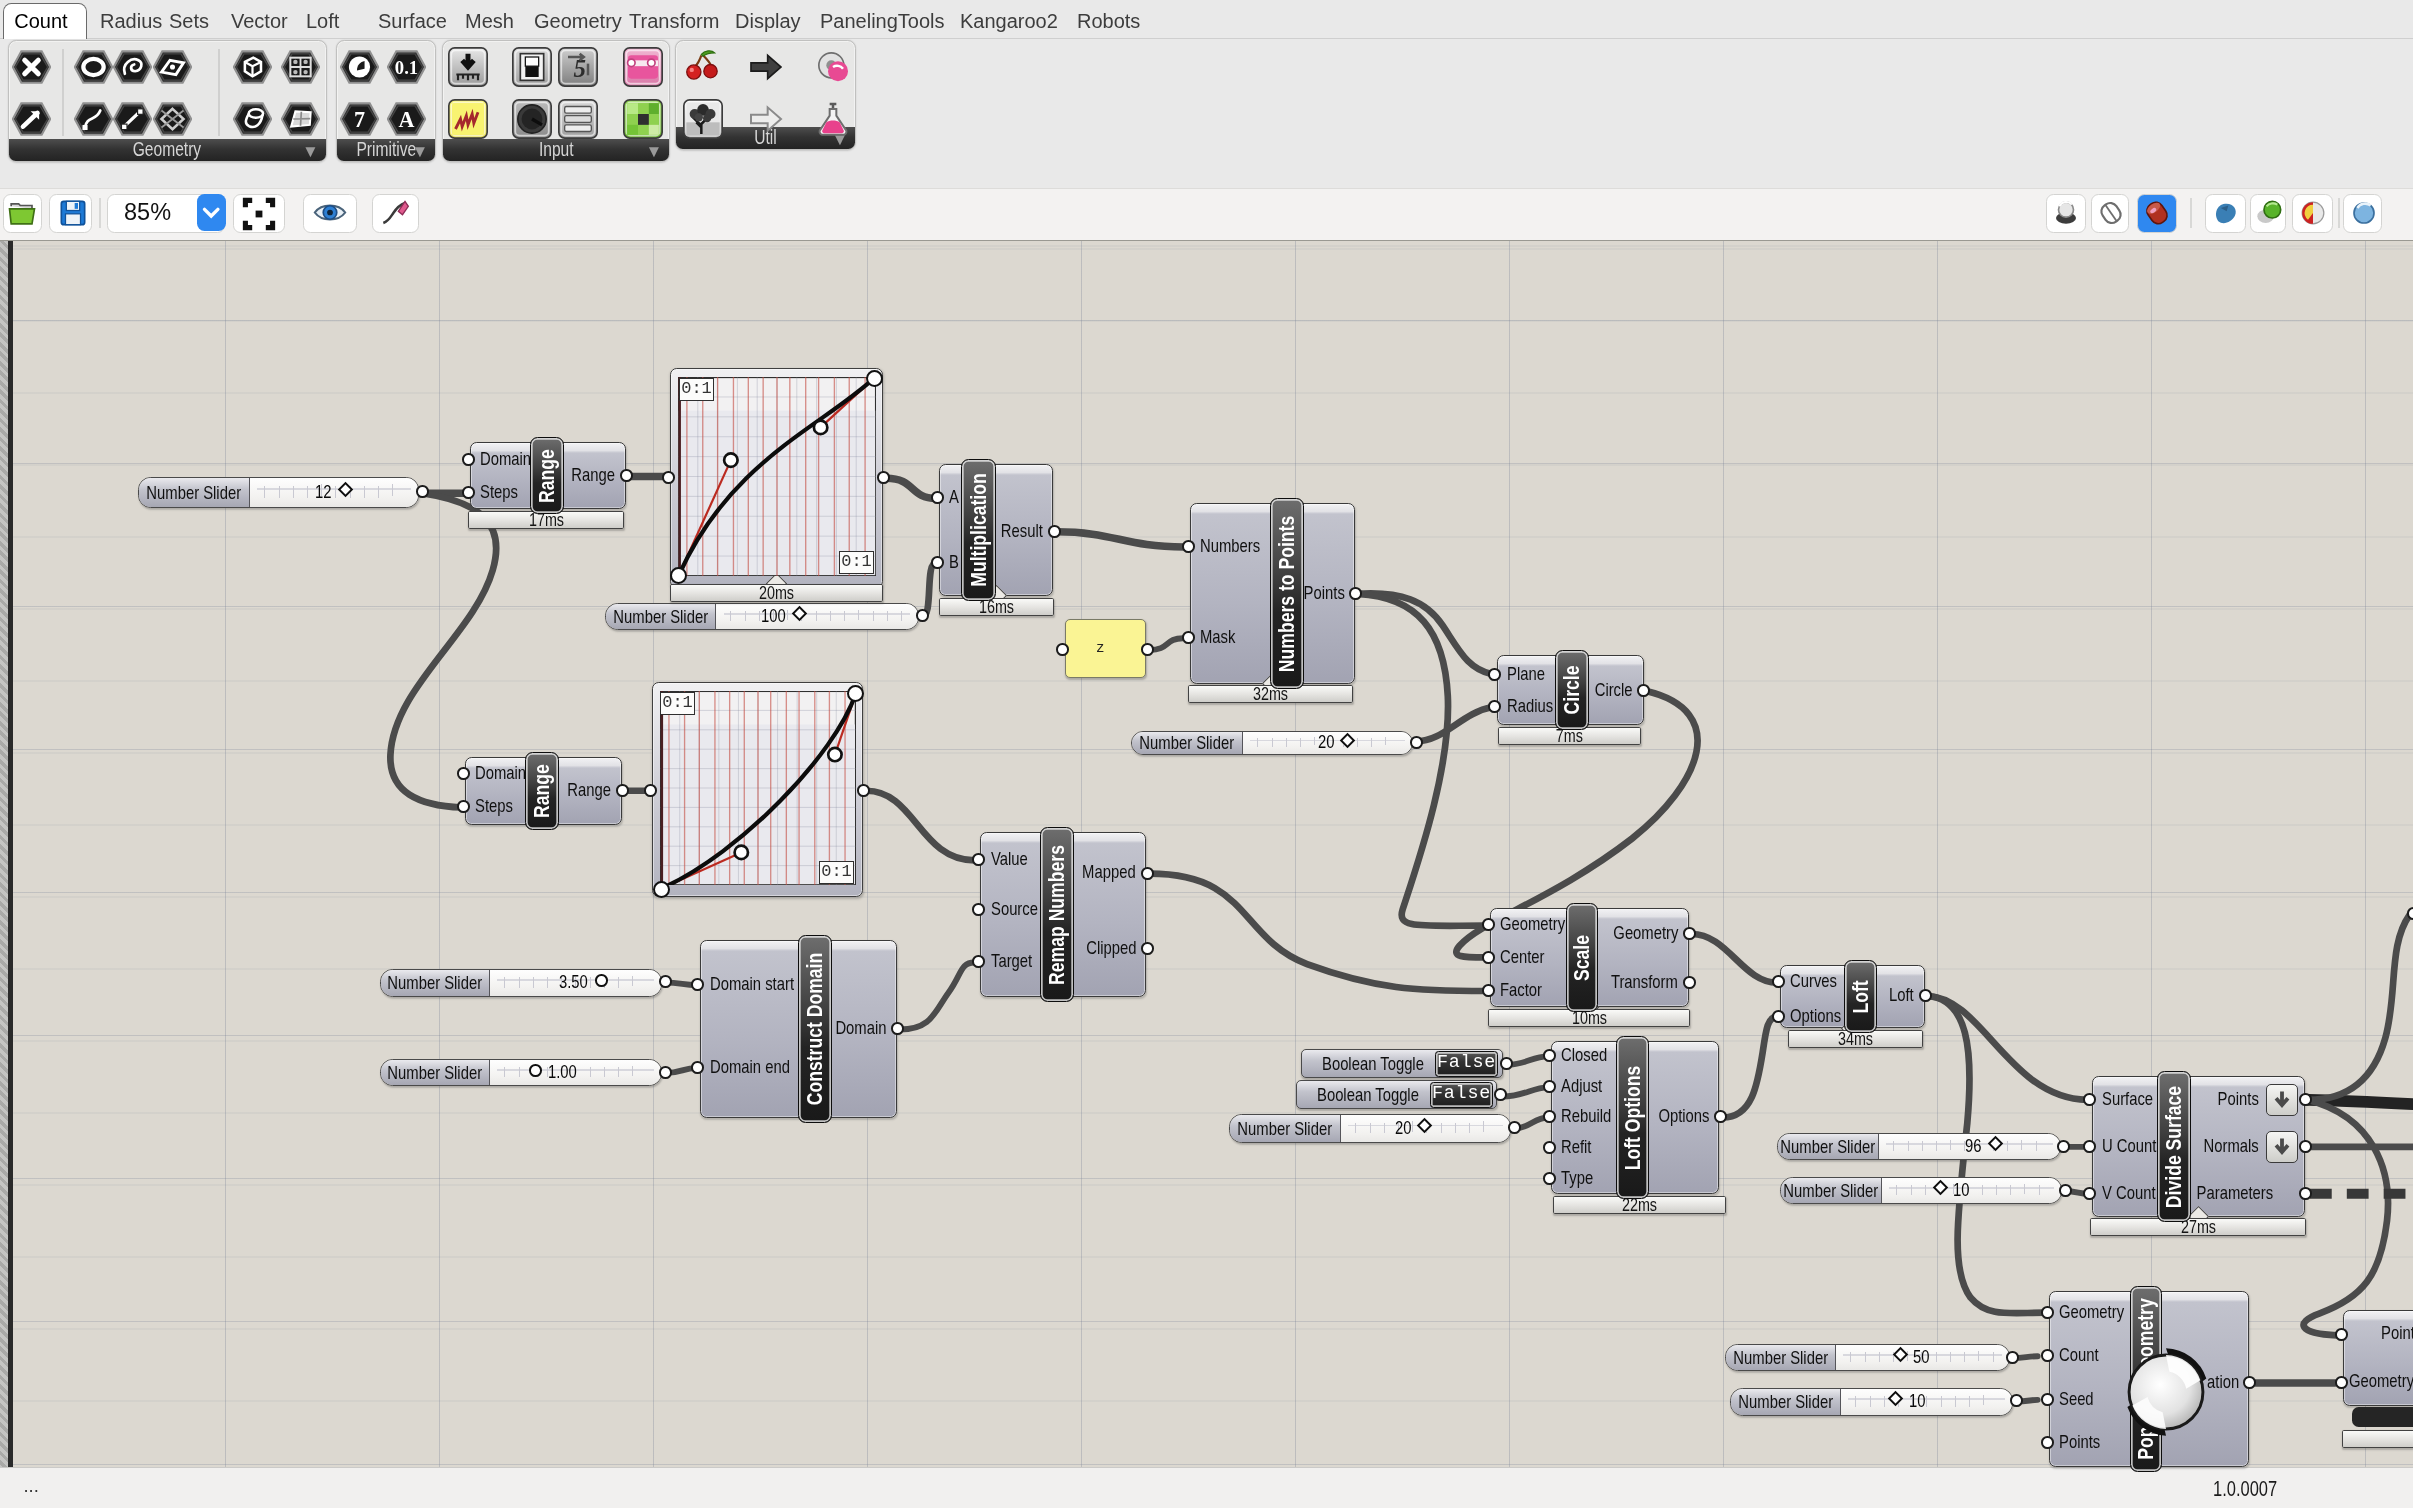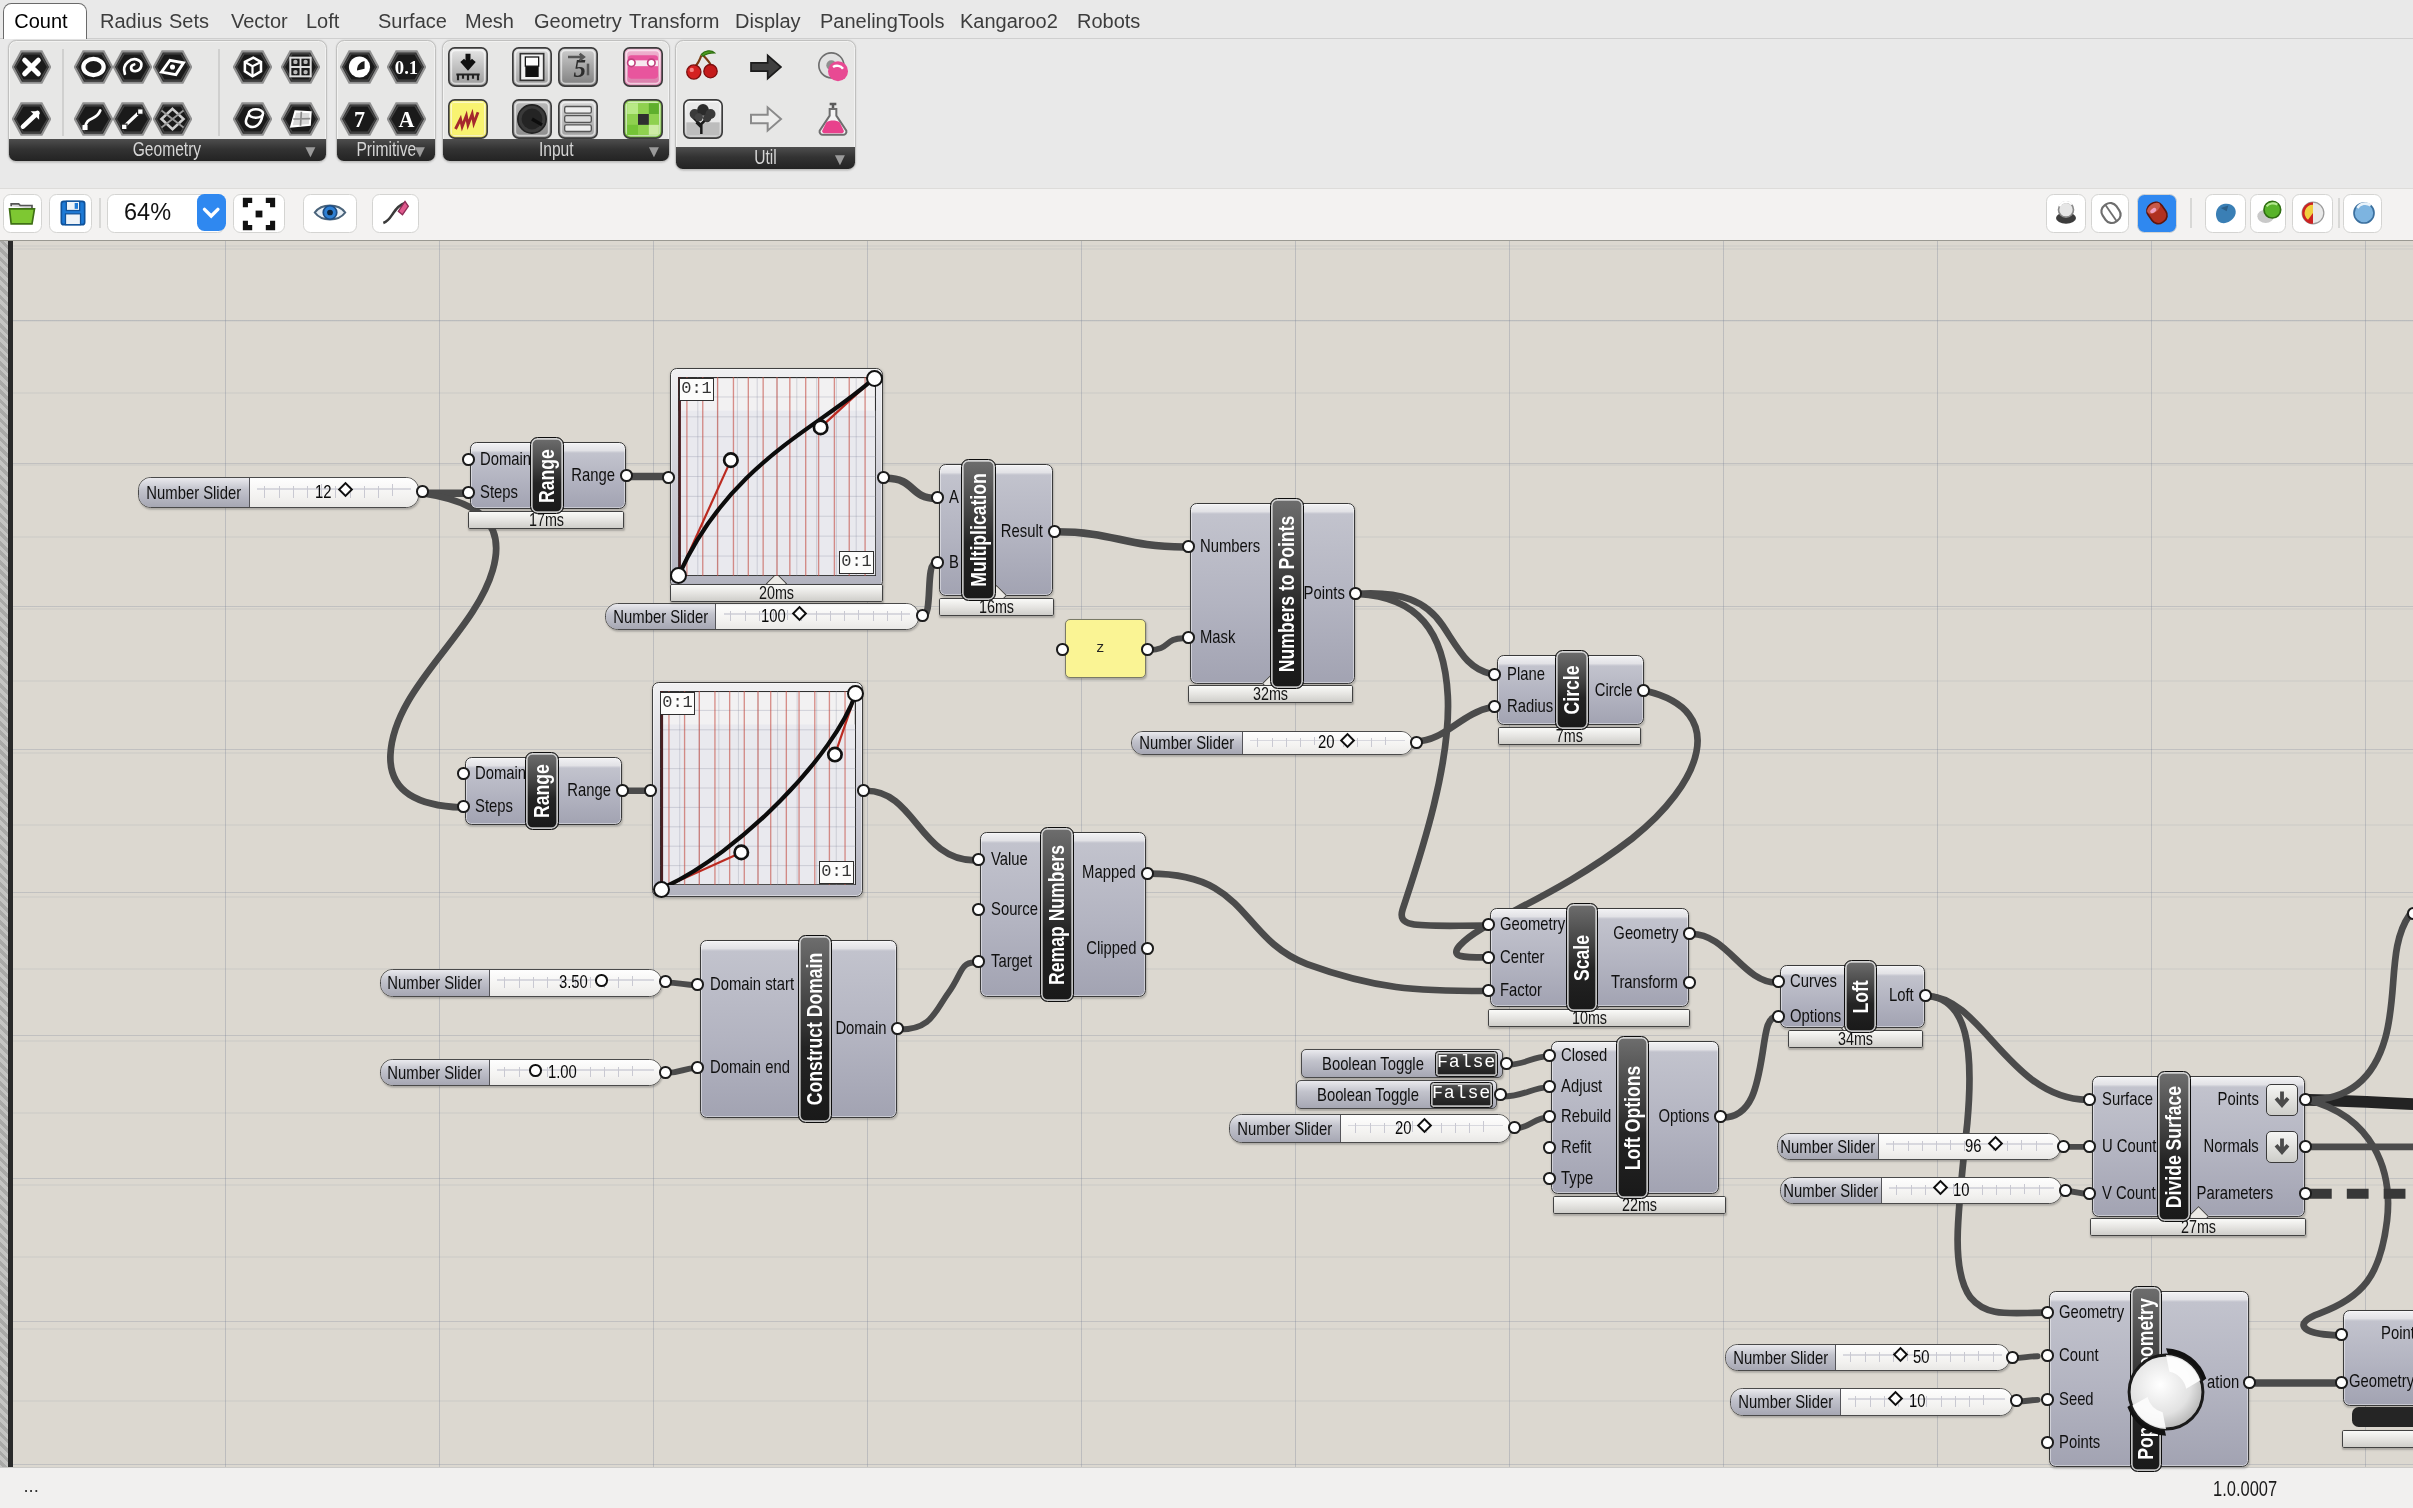--- a/index.html
+++ b/index.html
@@ -93,21 +93,21 @@
 <div class="abs" id="toolstrip"></div>
 <div class="grp" style="left:7.5px;top:40px;width:319px;height:122px">
     <div class="grplab"><span class="cond">Geometry</span><span class="dn">▼</span></div>
   </div>
 <div class="grp" style="left:336px;top:40px;width:100px;height:122px">
     <div class="grplab"><span class="cond">Primitive</span><span class="dn">▼</span></div>
   </div>
 <div class="grp" style="left:442px;top:40px;width:228px;height:122px">
     <div class="grplab"><span class="cond">Input</span><span class="dn">▼</span></div>
   </div>
-<div class="grp" style="left:675px;top:40px;width:181px;height:130px">
+<div class="grp" style="left:675px;top:40px;width:181px;height:110px">
     <div class="grplab"><span class="cond">Util</span><span class="dn">▼</span></div>
   </div>
 <div class="abs" style="left:62px;top:49px;width:1.7px;height:87px;background:#d0d0cf"></div>
 <div class="abs" style="left:218px;top:49px;width:1.7px;height:87px;background:#d0d0cf"></div>
 <svg class="abs" style="left:11.7px;top:50px" width="39" height="34" viewBox="0 0 46 40">
     <polygon points="11,1.5 35,1.5 45,20 35,38.5 11,38.5 1,20" fill="#2e2e2e" stroke="#909090" stroke-width="2.5"></polygon>
     <polygon points="13,4.5 33,4.5 42,20 33,35.5 13,35.5 4,20" fill="#1a1a1a" stroke="#454545" stroke-width="1.5"></polygon>
     <path d="M15 12 31 28 M31 12 15 28" stroke="#fff" stroke-width="6" stroke-linecap="round" fill="none"></path>
   </svg>
 <svg class="abs" style="left:11.7px;top:102px" width="39" height="34" viewBox="0 0 46 40">
@@ -356,21 +356,21 @@
   </svg>
 <div class="tbtn" style="left:49px;width:43px;background:#fff;border-color:#d4d4d2"></div>
 <svg class="abs" style="left:58px;top:198px" width="30" height="30" viewBox="0 0 36 36">
 <rect x="4" y="4" width="28" height="28" rx="3" fill="#1e7ad6" stroke="#10529a" stroke-width="2"></rect>
 <rect x="10" y="4" width="16" height="11" fill="#eef3f8" stroke="#10529a" stroke-width="1.5"></rect>
 <rect x="9" y="19" width="18" height="13" fill="#eef3f8" stroke="#10529a" stroke-width="1.5"></rect>
 <rect x="20" y="6" width="4" height="7" fill="#1e7ad6"></rect>
   </svg>
 <div class="tsep" style="left:99px"></div>
 <div class="tbtn" style="left:107px;width:118px;background:#fff;border-color:#d4d4d2"></div>
-<span class="abs" style="left:124px;top:199px;font-size:23.5px;color:#111">64%</span>
+<span class="abs" style="left:124px;top:199px;font-size:23.5px;color:#111">85%</span>
 <div class="abs" style="left:197px;top:194px;width:28.5px;height:37px;background:#2f88f0;border-radius:7.5px"></div>
 <svg class="abs" style="left:202px;top:206px" width="18.4" height="13.4" viewBox="0 0 22 16">
     <path d="M3 4 L11 12 L19 4" stroke="#fff" stroke-width="4" fill="none" stroke-linecap="round"></path>
   </svg>
 <div class="tbtn" style="left:233px;width:52px;background:#fff;border-color:#d4d4d2"></div>
 <svg class="abs" style="left:242px;top:197px" width="34" height="34" viewBox="0 0 40 40">
 <path d="M4 12 V4 H12 M28 4 H36 V12 M36 28 V36 H28 M12 36 H4 V28" stroke="#111" stroke-width="6" fill="none"></path>
 <rect x="16" y="16" width="8" height="8" fill="#111"></rect>
   </svg>
 <div class="tbtn" style="left:303px;width:54px;background:#fff;border-color:#d4d4d2"></div>

